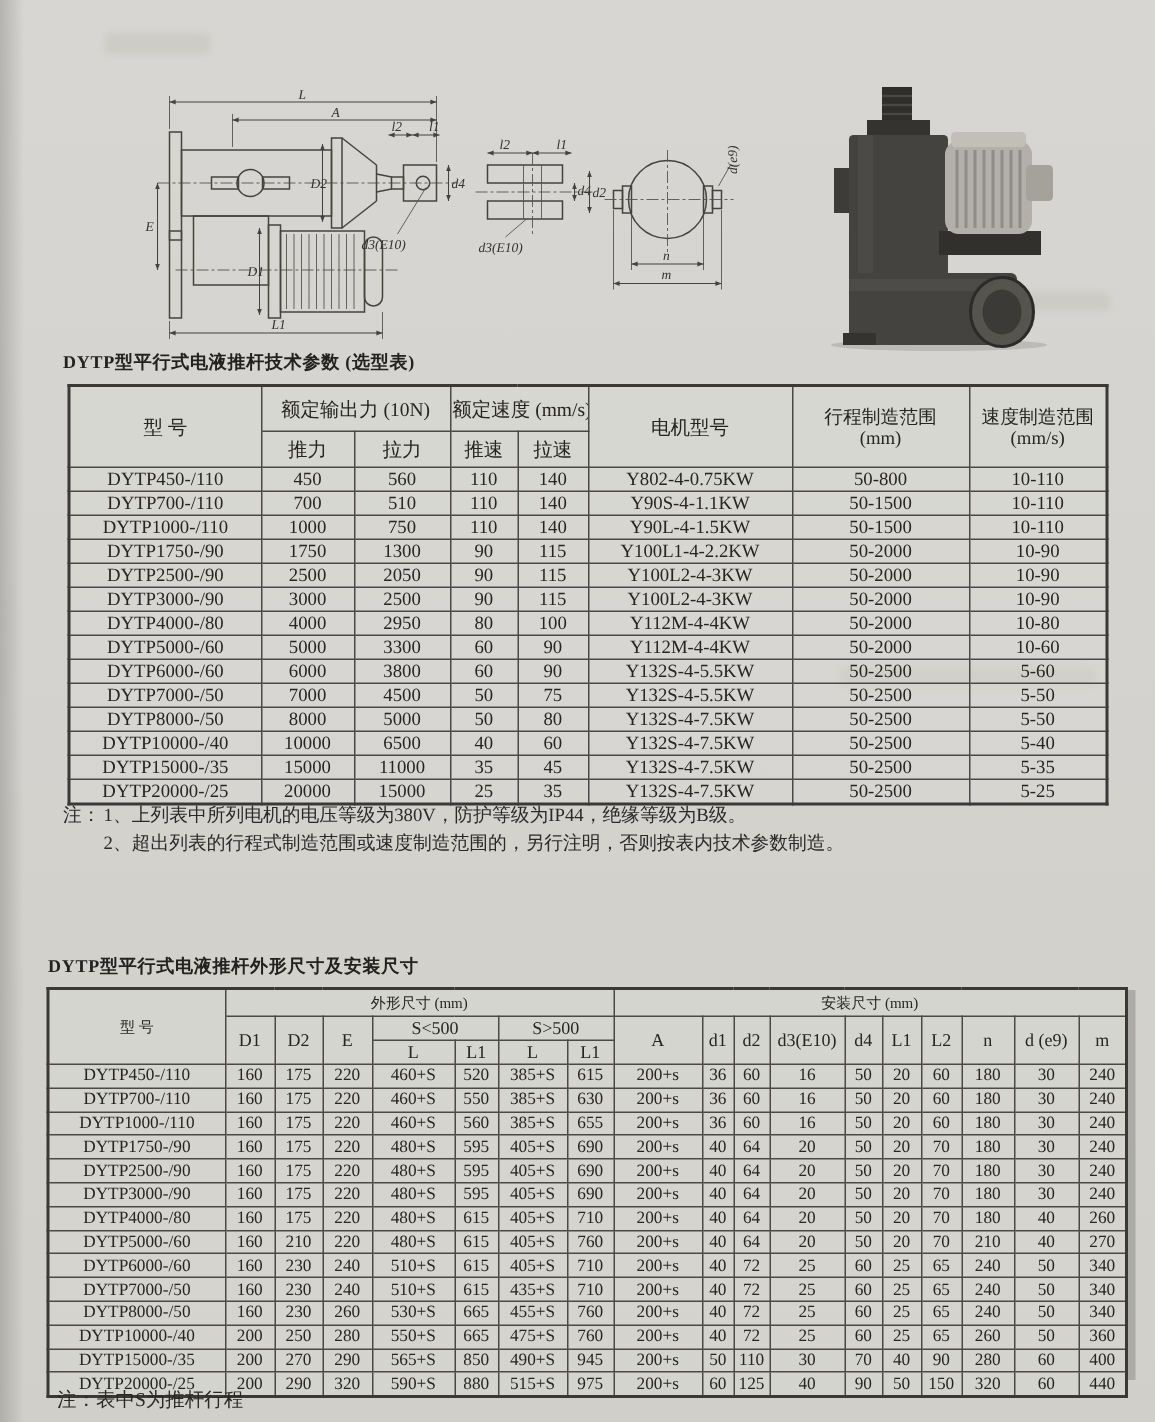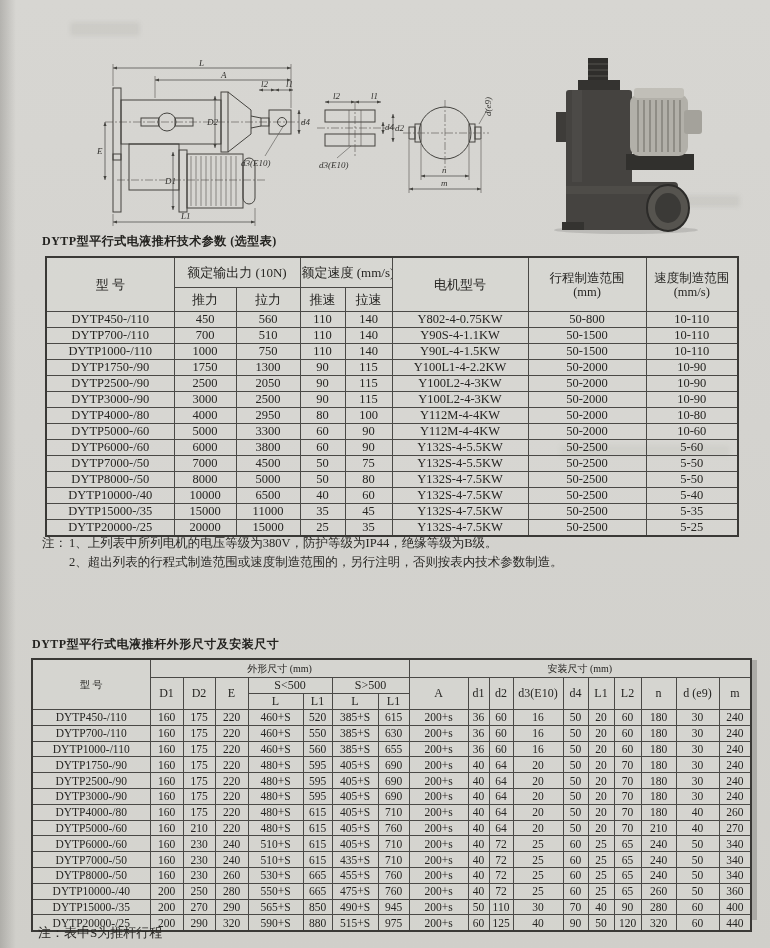--- a/index.html
+++ b/index.html
@@ -728,21 +728,21 @@
           <td>590+S</td>
           <td>880</td>
           <td>515+S</td>
           <td>975</td>
           <td>200+s</td>
           <td>60</td>
           <td>125</td>
           <td>40</td>
           <td>90</td>
           <td>50</td>
-          <td>120</td>
+          <td>150</td>
           <td>320</td>
           <td>60</td>
           <td>440</td>
         </tr>
       </tbody>
   </table>
   <div class="scan-bar"></div>
 
   <div class="footnote">注：表中S为推杆行程</div>
 </div>

